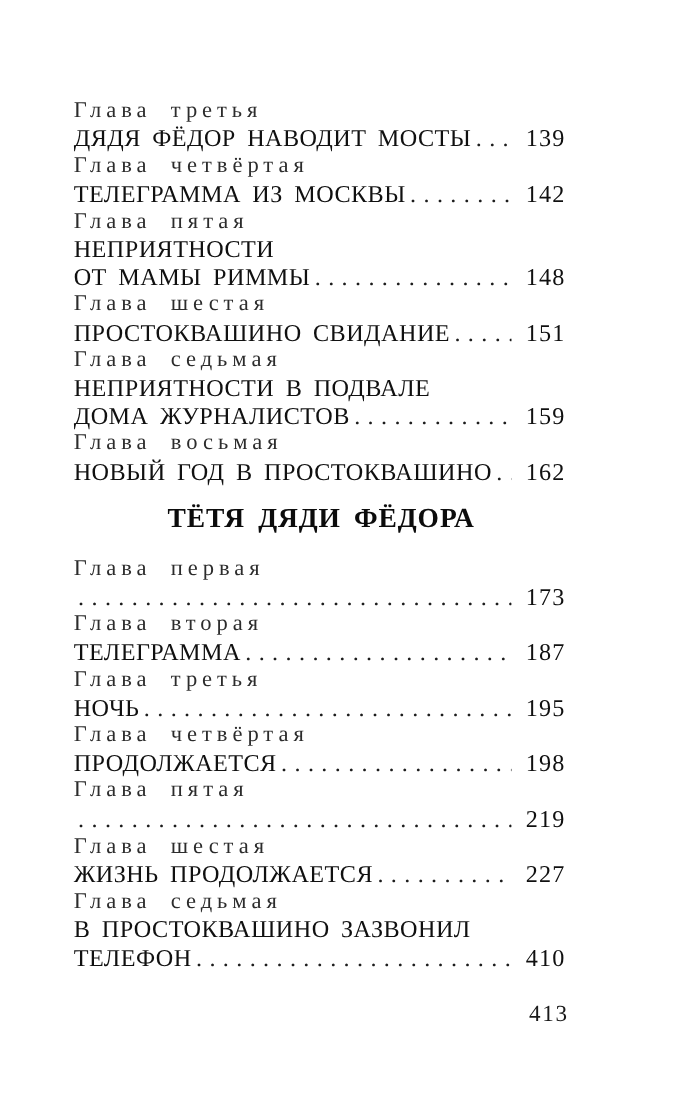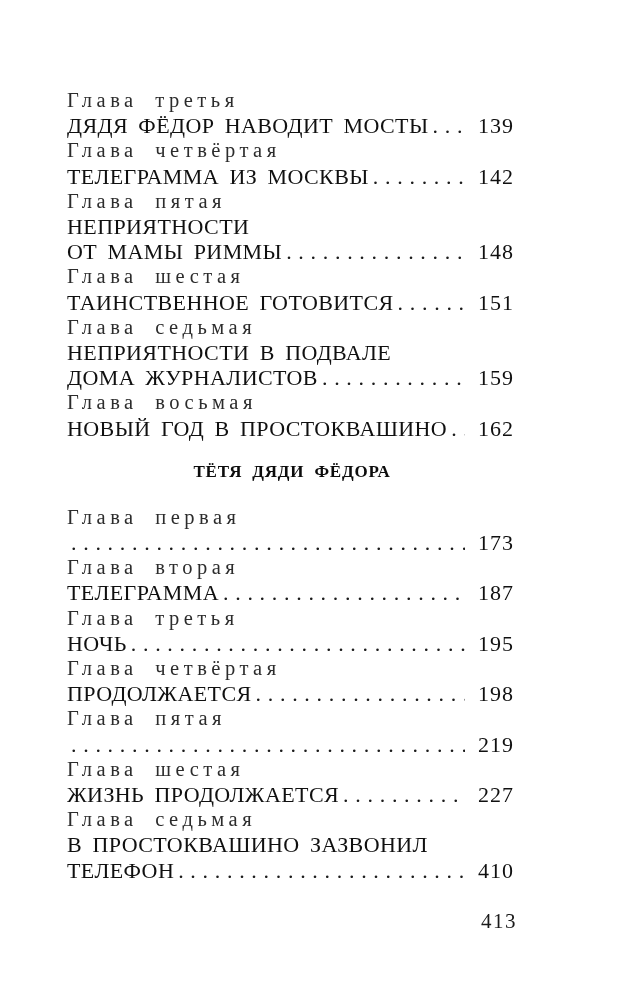--- a/index.html
+++ b/index.html
@@ -51,21 +51,21 @@
   .pageno {
     margin-left: 10px;
     min-width: 42px;
     text-align: center;
     letter-spacing: 1px;
     word-spacing: 0;
   }
   .section-heading {
     margin: 17px 0 19px 0;
     text-align: center;
-    font-size: 17px;
+    font-size: 25px;
     font-weight: bold;
     letter-spacing: 0.8px;
     word-spacing: 5px;
     line-height: 28px;
     color: #0c0c0c;
   }
   .folio {
     margin-top: 26px;
     text-align: right;
     font-size: 21px;
@@ -103,21 +103,21 @@
         </div>
         <div class="line title-line">
           <span class="title-text">ОТ МАМЫ РИММЫ</span>
           <span class="leader">. . . . . . . . . . . . . . . . . . . . . . . . . . . . . . . . . . . . . . . . . . . . . . . . . . . . . . . . . . . . . . . . . . . . . . </span>
           <span class="pageno">148</span>
         </div>
       </div>
       <div class="entry">
         <div class="line chapter">Глава шестая</div>
         <div class="line title-line">
-          <span class="title-text">ТАИНСТВЕННОЕ ГОТОВИТСЯ</span>
+          <span class="title-text">ПРОСТОКВАШИНО СВИДАНИЕ</span>
           <span class="leader">. . . . . . . . . . . . . . . . . . . . . . . . . . . . . . . . . . . . . . . . . . . . . . . . . . . . . . . . . . . . . . . . . . . . . . </span>
           <span class="pageno">151</span>
         </div>
       </div>
       <div class="entry">
         <div class="line chapter">Глава седьмая</div>
         <div class="line title-line">
           <span class="title-text">НЕПРИЯТНОСТИ В ПОДВАЛЕ</span>
         </div>
         <div class="line title-line">

